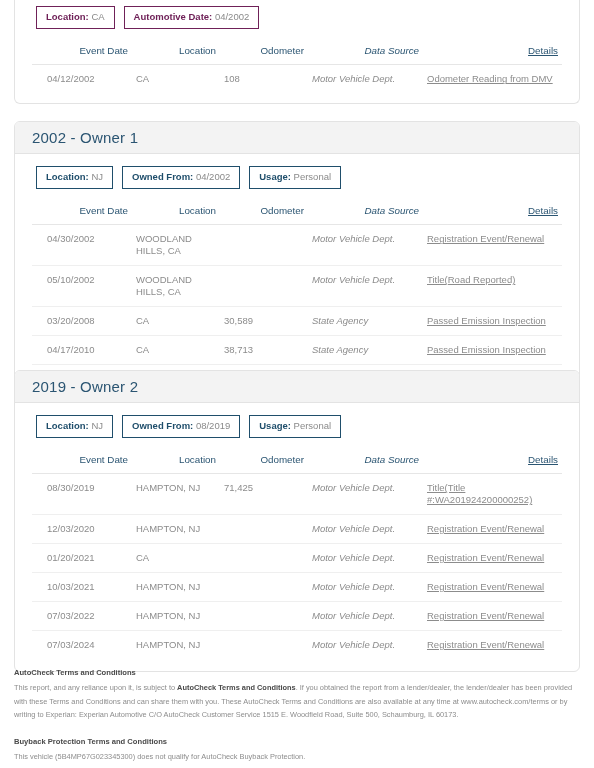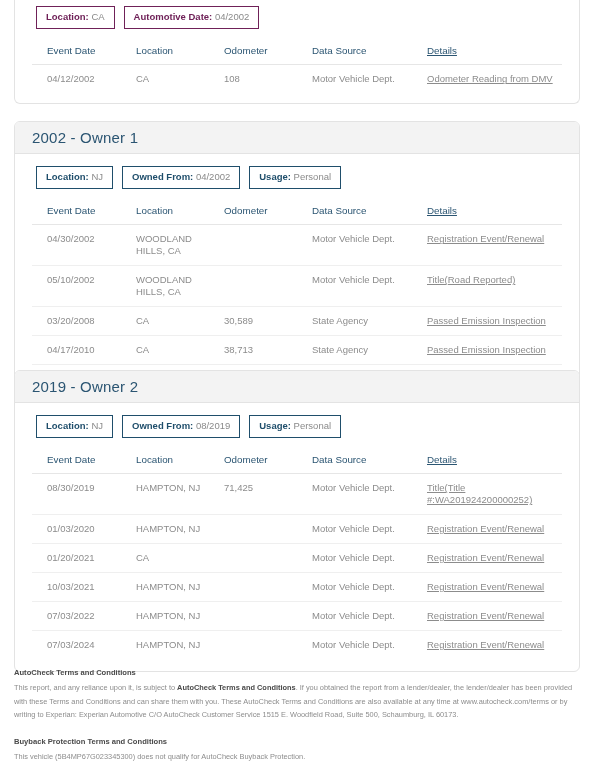--- a/index.html
+++ b/index.html
@@ -81,42 +81,42 @@
   }
 
   
   table.evt {
     width: 100%;
     border-collapse: collapse;
     table-layout: fixed;
     font-size: 9.5px;
   }
   table.evt th {
-    text-align: left;
+    text-align: right;
     font-weight: normal;
     color: #2b5572;
     font-size: 9.8px;
     padding: 6px 4px 8px 4px;
     border-bottom: 1px solid #e6e6e6;
     vertical-align: bottom;
   }
   table.evt td {
     color: #8c8c8c;
     padding: 8px 4px 8px 4px;
     border-bottom: 1px solid #efefef;
     vertical-align: top;
     line-height: 1.25;
   }
   table.evt tr:last-child td {
     border-bottom: none;
   }
   .c-date  { width: 81px; padding-left: 15px !important; }
   .c-loc   { width: 80px; }
   .c-odo   { width: 80px; }
-  .c-src   { width: 107px; }
+  .c-src   { width: 107px; font-style: italic; }
   .c-det   { width: auto; text-decoration: underline; }
 
   
   .terms {
     position: absolute;
     left: 14px;
     width: 566px;
     font-size: 7.4px;
     line-height: 1.85;
     color: #8c8c8c;
@@ -275,21 +275,21 @@
         </thead>
         <tbody>
           <tr>
             <td class="c-date">08/30/2019</td>
             <td class="c-loc">HAMPTON, NJ</td>
             <td class="c-odo">71,425</td>
             <td class="c-src">Motor Vehicle Dept.</td>
             <td class="c-det">Title(Title #:WA201924200000252)</td>
           </tr>
           <tr>
-            <td class="c-date">01/03/2020</td>
+            <td class="c-date">12/03/2020</td>
             <td class="c-loc">HAMPTON, NJ</td>
             <td class="c-odo"></td>
             <td class="c-src">Motor Vehicle Dept.</td>
             <td class="c-det">Registration Event/Renewal</td>
           </tr>
           <tr>
             <td class="c-date">01/20/2021</td>
             <td class="c-loc">CA</td>
             <td class="c-odo"></td>
             <td class="c-src">Motor Vehicle Dept.</td>

